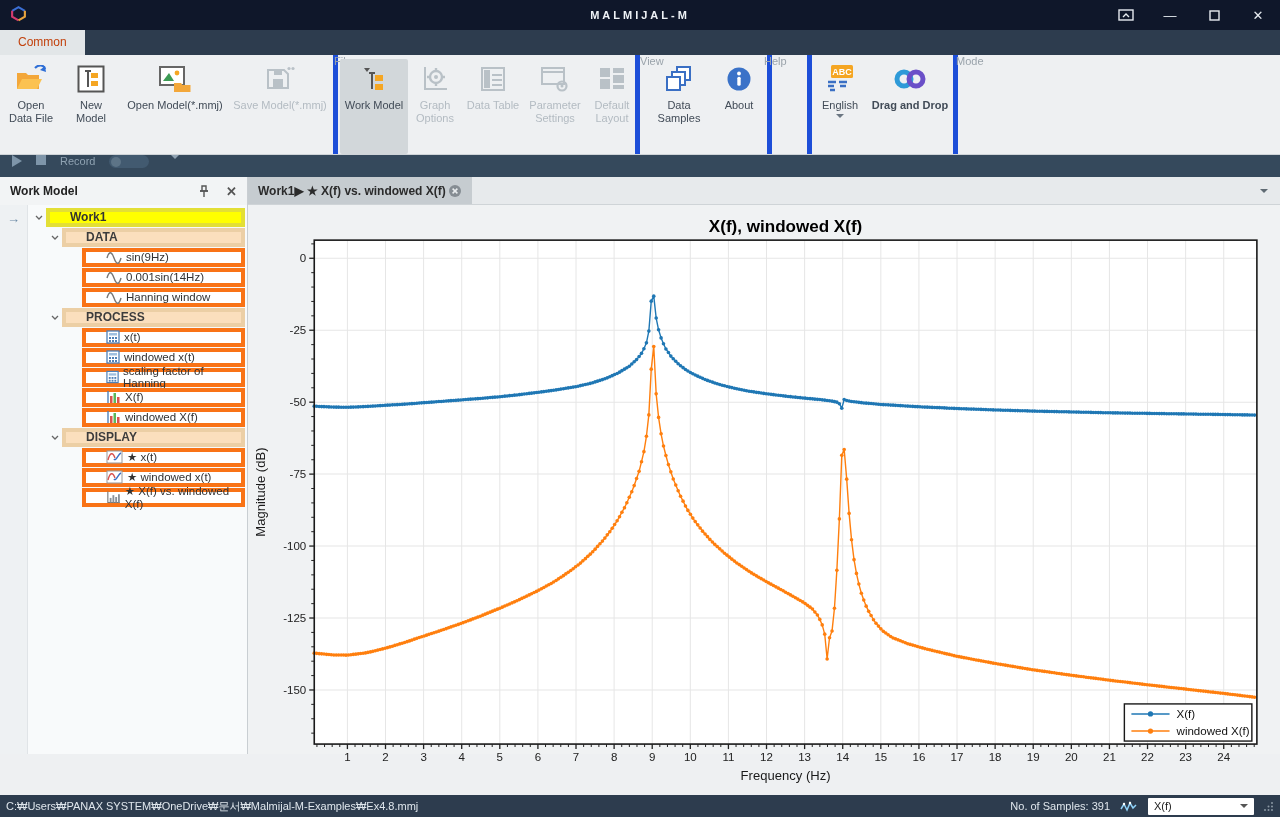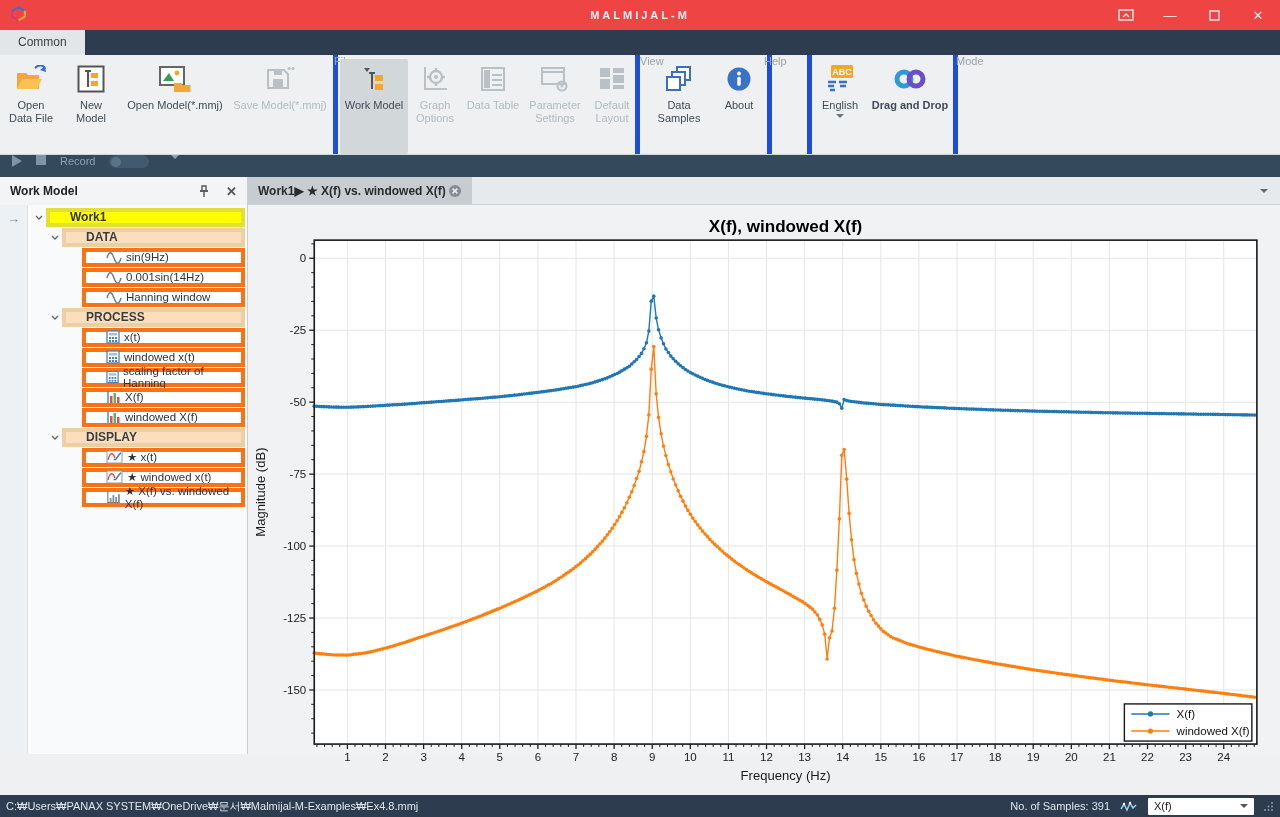--- a/index.html
+++ b/index.html
@@ -1,28 +1,28 @@
 <!DOCTYPE html>
 <html><head>
 <meta charset="utf-8">
 <style>
   * { margin:0; padding:0; box-sizing:border-box; }
   html,body { width:1280px; height:817px; overflow:hidden; font-family:"Liberation Sans",sans-serif; background:#eef0f2; }
   .app { width:1280px; height:817px; display:flex; flex-direction:column; position:relative; }
 
   
-  .titlebar { height:30px; background:#ef4444; display:flex; align-items:center; position:relative; flex:0 0 auto;gap:36px; }
+  .titlebar { height:30px; background:#0f172a; display:flex; align-items:center; position:relative; flex:0 0 auto;gap:36px; }
   .logo { margin-left:10px; }
   .apptitle { position:absolute; left:50%; transform:translateX(-50%); color:#eef2f6; font-size:11px; font-weight:bold; letter-spacing:3px; }
   .winbtns { margin-left:auto; display:flex; align-items:center; height:100%; }
   .wbtn { width:44px; height:100%; display:flex; align-items:center; justify-content:center; color:#e7ecf1; font-size:13px; }
 
   
   .tabsrow { height:25px; background:#2d3c4e; display:flex; align-items:flex-end; flex:0 0 auto; }
-  .ribbontab { height:25px; line-height:25px; padding:0 18px; background:#e2e6e8; color:#404040; font-size:12px; }
+  .ribbontab { height:25px; line-height:25px; padding:0 18px; background:#e2e6e8; color:#c2410c; font-size:12px; }
 
   
   .ribbon { height:100px; background:#eef0f2; display:flex; border-bottom:1px solid #cfd4d8; flex:0 0 auto; }
   .rgroup { border-right:5px solid #1d4ed8; display:flex; flex-direction:row; }
   .rbtns { flex:1; display:flex; align-items:stretch; padding:4px 2px 0 2px; }
   .rbtn { display:flex; flex-direction:column; align-items:center; justify-content:flex-start; padding:3px 4px; color:#414b57; font-size:11px; line-height:1.15; text-align:center; border-radius:2px; }
   .rbtn .ricon { height:34px; display:flex; align-items:center; justify-content:center; margin-bottom:3px; }
   .rbtn.active { background:#d2d7da; }
   .rbtn.disabled { color:#b3bbc2; }
   .rbtn.bold span { font-weight:bold; }

